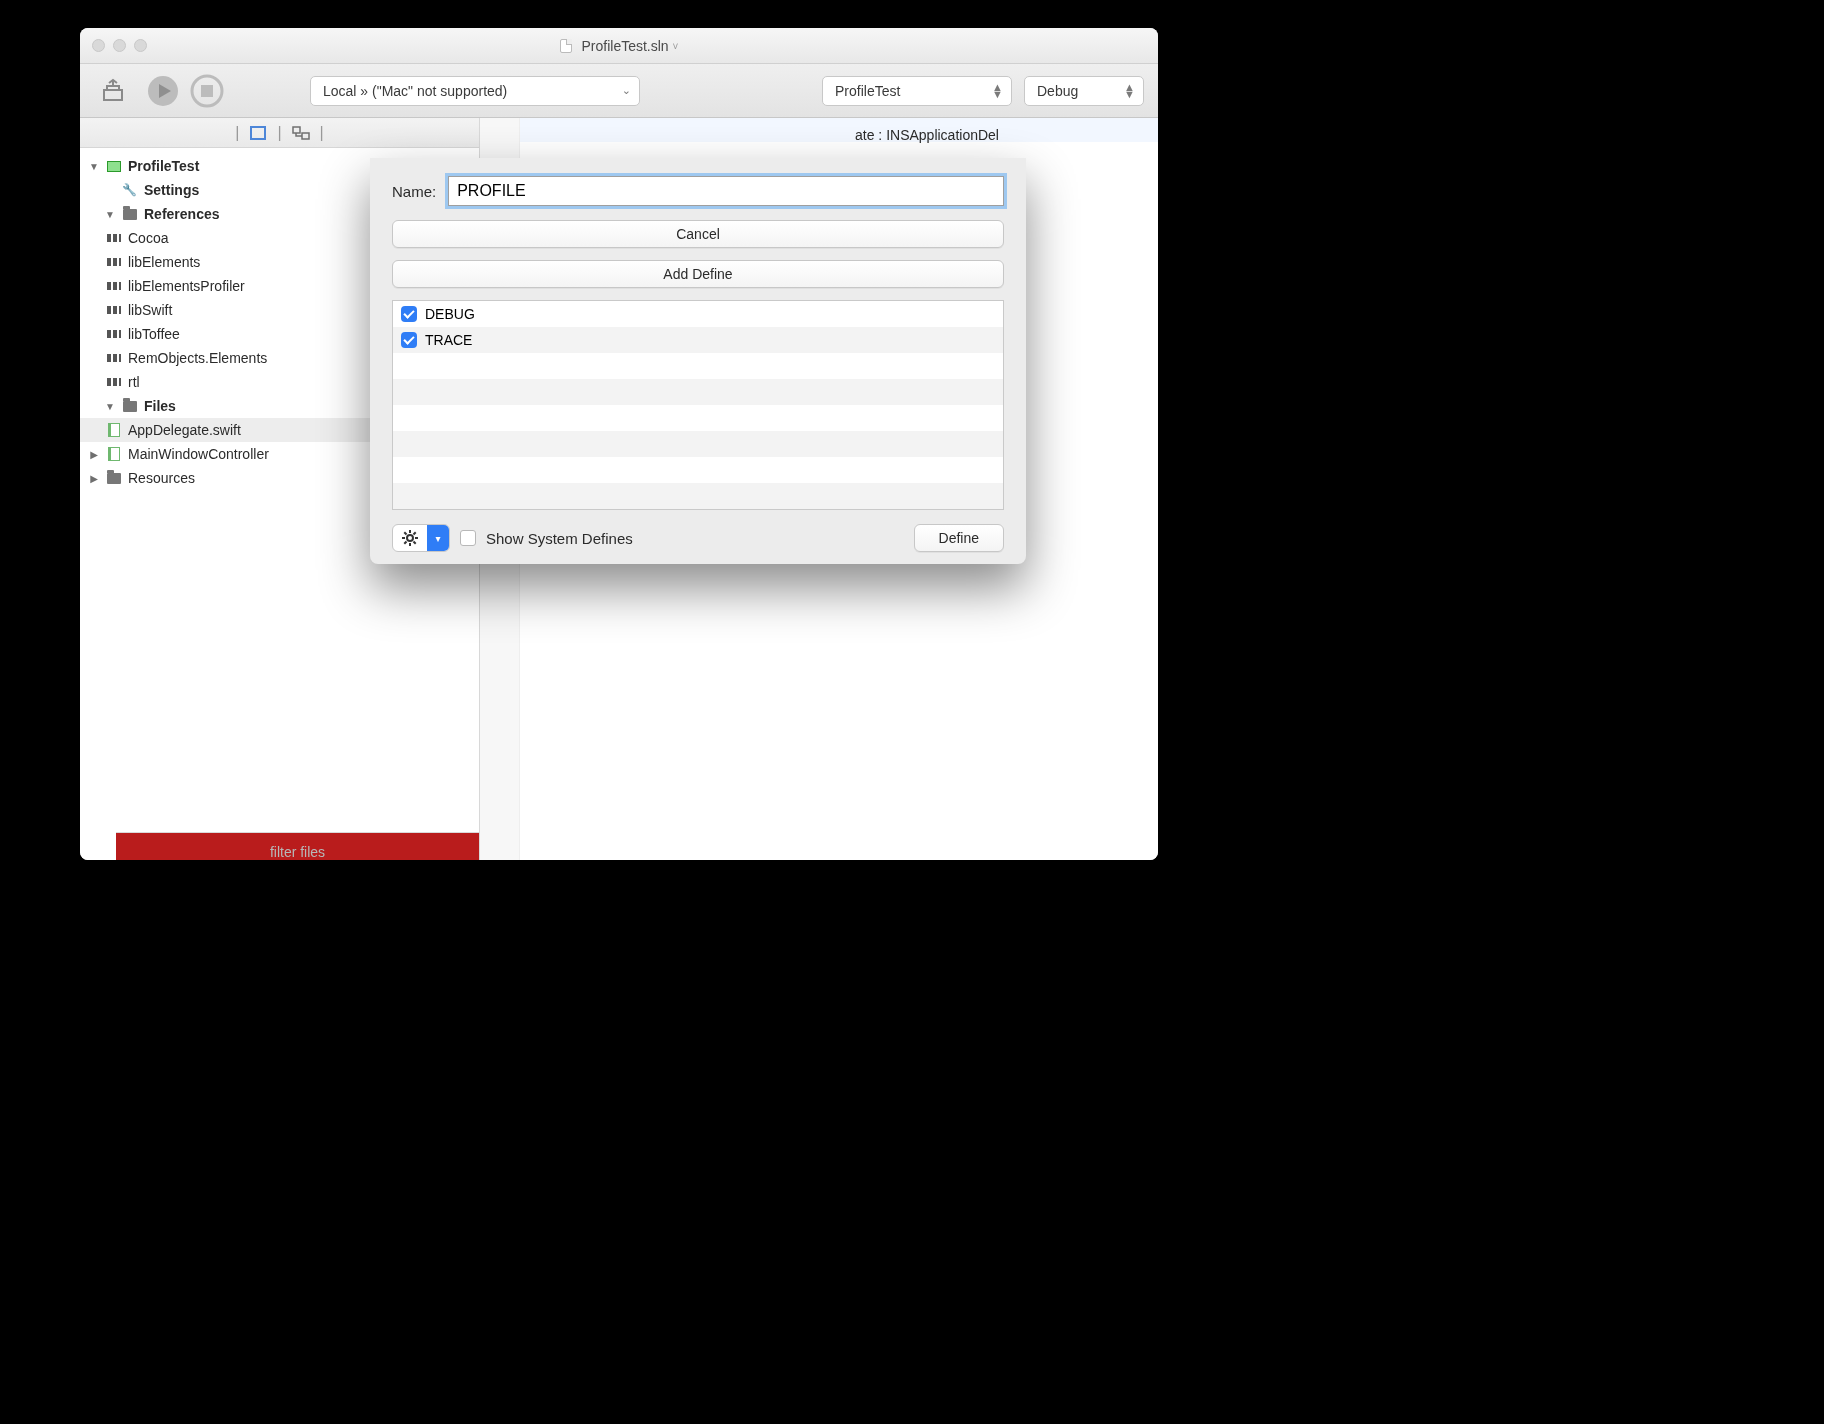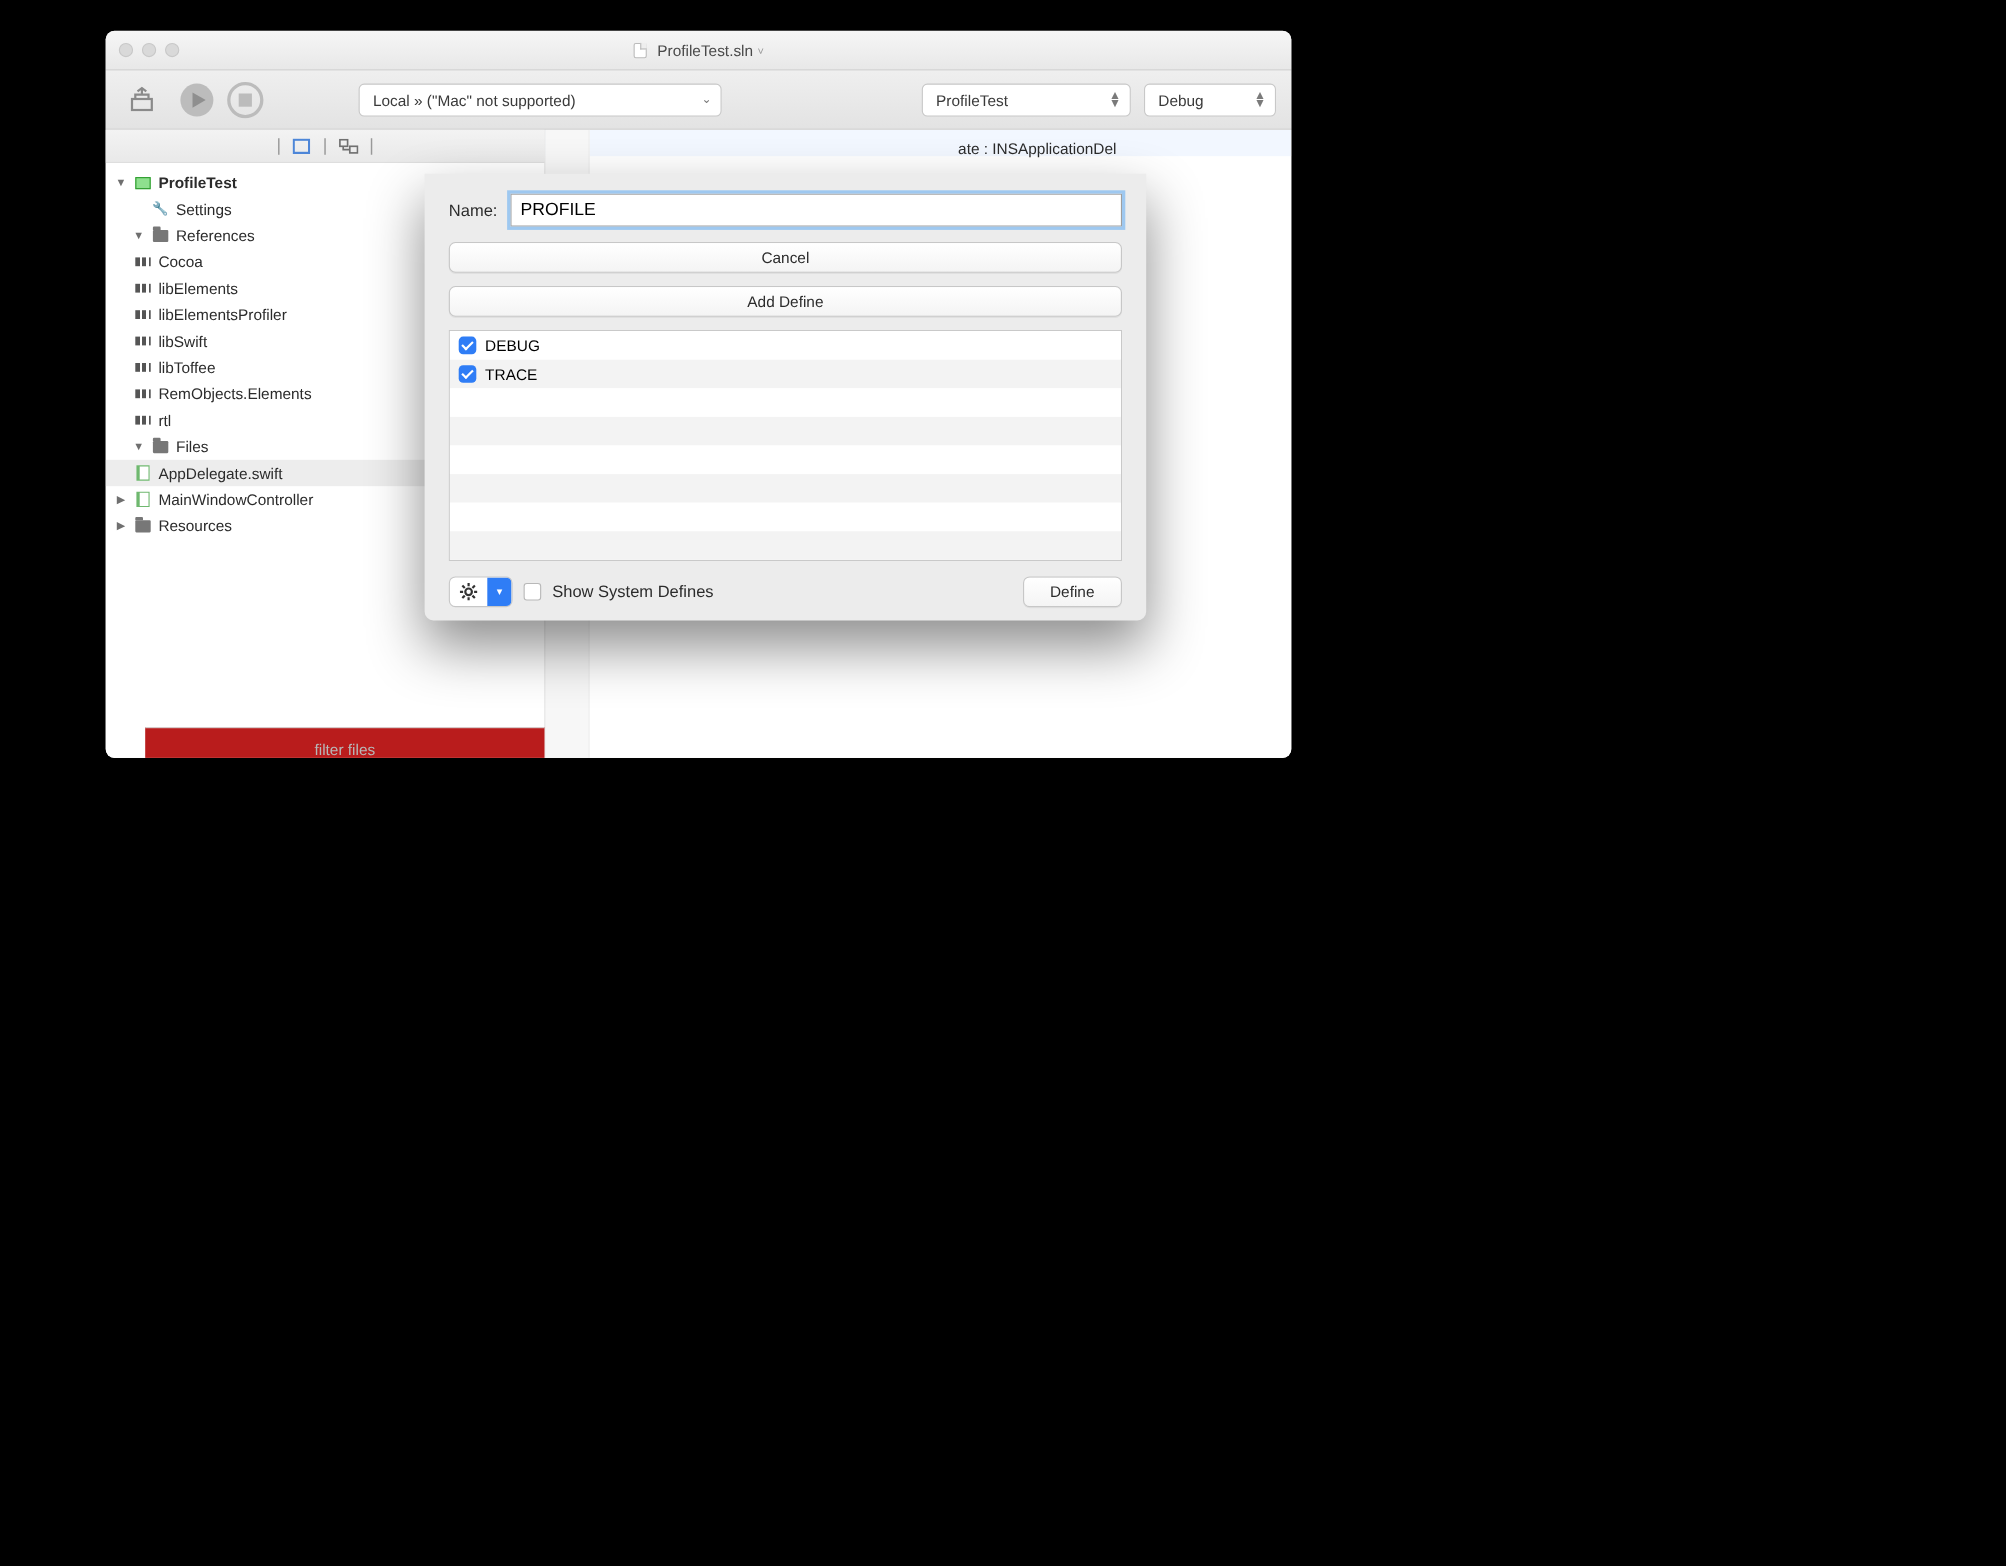--- a/index.html
+++ b/index.html
@@ -1,21 +1,21 @@
 <!DOCTYPE html>
 <html><head>
 <meta charset="utf-8">
 <style>
   * { box-sizing: border-box; margin: 0; padding: 0; font-family: -apple-system, "Helvetica Neue", Arial, sans-serif; }
   html, body { width: 1824px; height: 1424px; background: #000; }
 
   .window {
     position: absolute;
-    left: 96px; top: 28px;
-    width: 1078px; height: 661px;
+    left: 80px; top: 28px;
+    width: 1078px; height: 832px;
     background: #ececec;
     border-radius: 8px;
     box-shadow: 0 20px 60px rgba(0,0,0,0.55);
     overflow: hidden;
     display: flex; flex-direction: column;
   }
 
   
   .titlebar {
     height: 36px;
@@ -65,21 +65,21 @@
     display:flex; align-items:center; justify-content:center; gap:8px;
     color:#6a6a6a;
   }
   .sb-tab { width:22px; height:20px; display:flex; align-items:center; justify-content:center; border-radius:3px; }
   .sb-tab svg { display:block; }
   .tree { flex:1; overflow:auto; font-size:14px; color:#2b2b2b; padding-top:6px; }
   .node { display:flex; align-items:center; height:24px; gap:6px; padding-left:8px; white-space:nowrap; }
   .node .arrow { width:12px; color:#6f6f6f; font-size:10px; text-align:center; }
   .node .ico { width:16px; height:16px; display:flex; align-items:center; justify-content:center; }
   .node.d1 { padding-left: 8px; }
-  .node.d2 { padding-left: 24px; }
+  .node.d2 { padding-left: 24px; font-weight: bold; }
   .node.d3 { }
   .node.sel { background:#ededed; }
   .bold { font-weight:600; }
   .ico-proj { width:14px; height:11px; background:#8ee08e; border:1px solid #2b9a2b; }
   .ico-fold { width:14px; height:11px; background:#777; border-radius:1px; position:relative; }
   .ico-fold::before { content:""; position:absolute; top:-3px; left:0; width:7px; height:3px; background:#777; border-radius:1px 1px 0 0; }
   .ico-wrench::before { content:"🔧"; font-size:12px; }
   .ico-ref { width:14px; height:8px; background:linear-gradient(90deg,#555 0 4px,#fff 4px 6px,#555 6px 10px,#fff 10px 12px,#555 12px 14px); }
   .ico-swift { width:12px; height:14px; background:#fff; border:1px solid #6fb86f; border-left:3px solid #6fb86f; }
   .filter {

